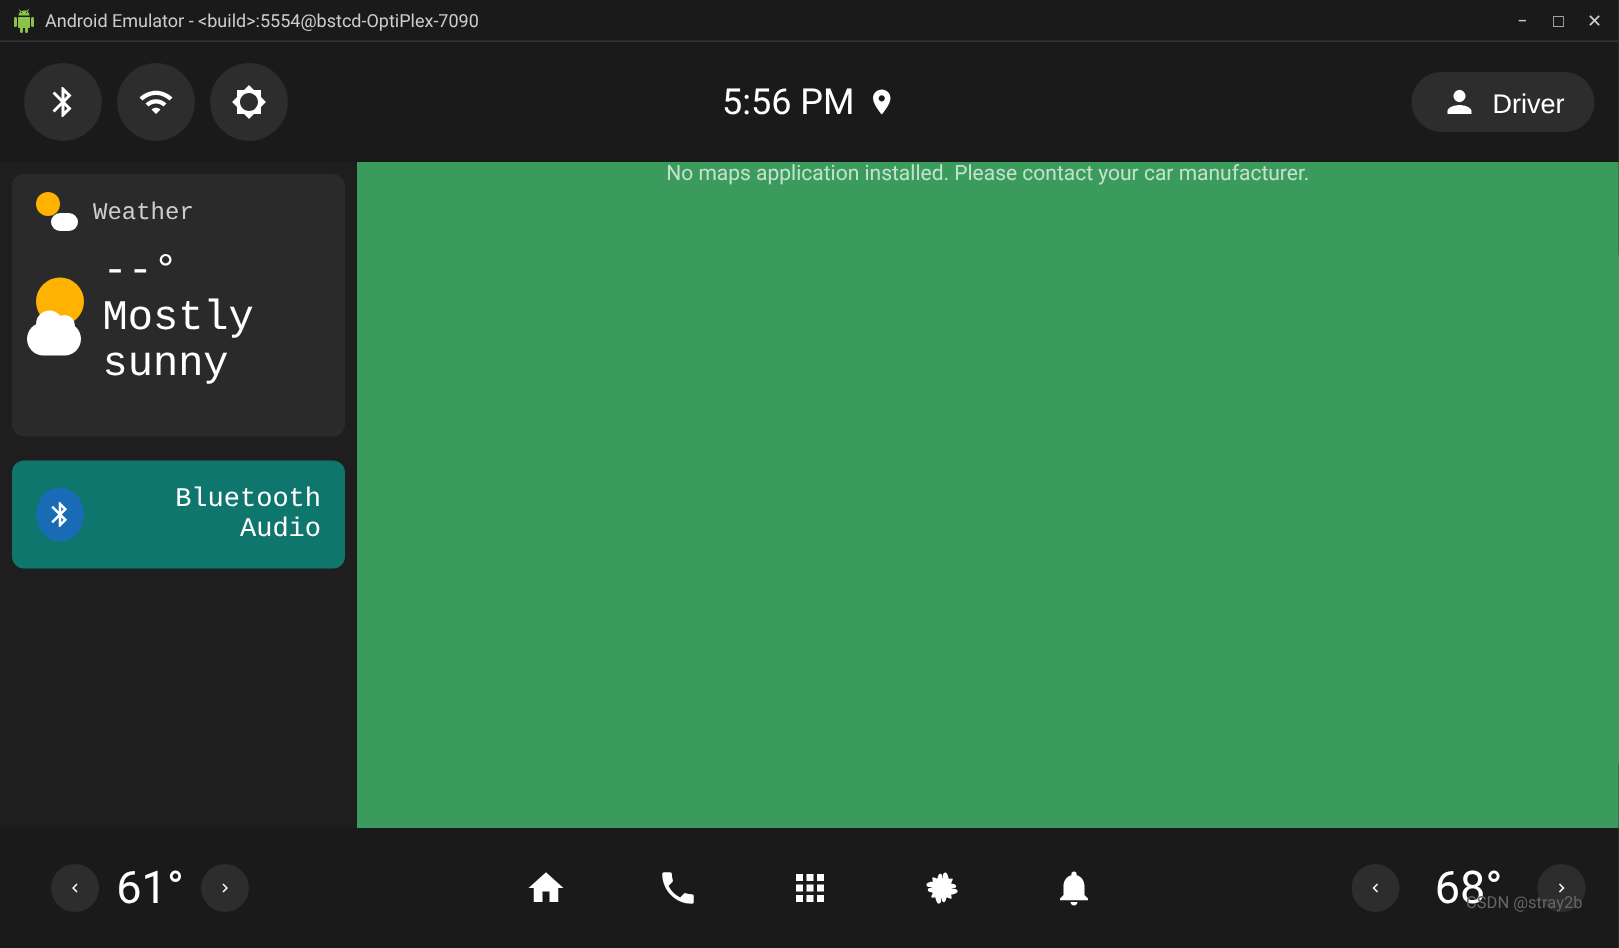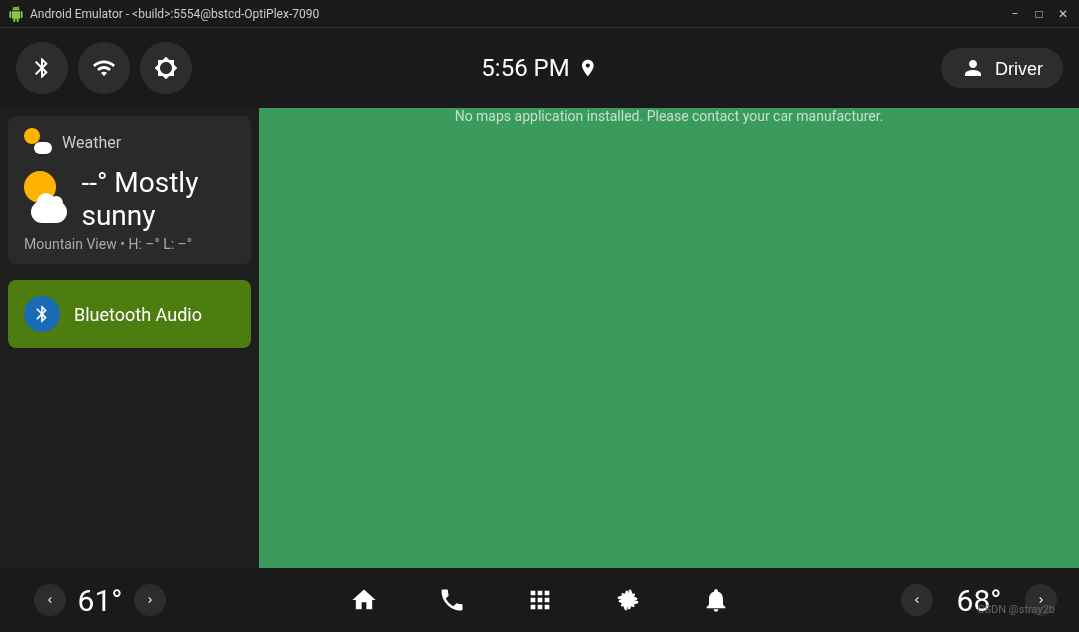--- a/index.html
+++ b/index.html
@@ -111,26 +111,27 @@
 
     
     #content-area {
       flex: 1;
       display: flex;
       position: relative;
     }
 
     
     #sidebar {
-      width: 259px;
+      width: 238px;
       background: #1e1e1e;
       display: flex;
       flex-direction: column;
       padding: 0;
       flex-shrink: 0;
+      font-family: Liberation Mono, monospace;
     }
 
     
     #weather-card {
       background: #2a2a2a;
       margin: 8px;
       border-radius: 8px;
       padding: 12px 16px;
       cursor: pointer;
     }
@@ -141,43 +142,44 @@
       margin-bottom: 10px;
     }
     #weather-card .weather-label {
       color: #ccc;
       font-size: 16px;
     }
     #weather-card .weather-main {
       display: flex;
       align-items: center;
       gap: 14px;
-      margin-bottom: 4px;
+      margin-bottom: 20px;
     }
     #weather-card .weather-temp {
       color: white;
       font-size: 28px;
       font-weight: 400;
     }
     #weather-card .weather-location {
       color: #aaa;
       font-size: 14px;
       margin-top: 4px;
     }
 
     
     #bluetooth-card {
-      background: #4d7c0f;
+      background: #0f766e;
       margin: 8px;
       border-radius: 8px;
       padding: 16px;
       display: flex;
       align-items: center;
       gap: 14px;
       cursor: pointer;
+      text-align: right;
     }
     #bluetooth-card .bt-icon {
       width: 36px;
       height: 36px;
       background: #1a6bb5;
       border-radius: 50%;
       display: flex;
       align-items: center;
       justify-content: center;
       color: white;
@@ -197,21 +199,21 @@
       justify-content: center;
       position: relative;
     }
     #map-area .no-maps-text {
       color: rgba(255,255,255,0.7);
       font-size: 14px;
     }
 
     
     #bottom-bar {
-      height: 64px;
+      height: 80px;
       background: #1a1a1a;
       display: flex;
       align-items: center;
       position: relative;
       justify-content: center;
     }
 
     
     #left-temp {
       width: 200px;
@@ -418,21 +420,20 @@
         </div>
         <div class="weather-main">
           <div class="sun-cloud-icon">
             <div class="sun"></div>
             <div class="cloud"></div>
           </div>
           <span class="weather-temp">
             <span>--°</span> <span>Mostly sunny</span>
           </span>
         </div>
-        <div class="weather-location">Mountain View • H: –° L: –°</div>
       </div>
 
       <div id="bluetooth-card">
         <div class="bt-icon">
           <svg width="20" height="20" viewBox="0 0 24 24" fill="white">
             <path d="M17.71 7.71L12 2h-1v7.59L6.41 5 5 6.41 10.59 12 5 17.59 6.41 19 11 14.41V22h1l5.71-5.71-4.3-4.29 4.3-4.29zM13 5.83l1.88 1.88L13 9.59V5.83zm1.88 10.46L13 18.17v-3.76l1.88 1.88z"></path>
           </svg>
         </div>
         <span class="bt-label">Bluetooth Audio</span>
       </div>

